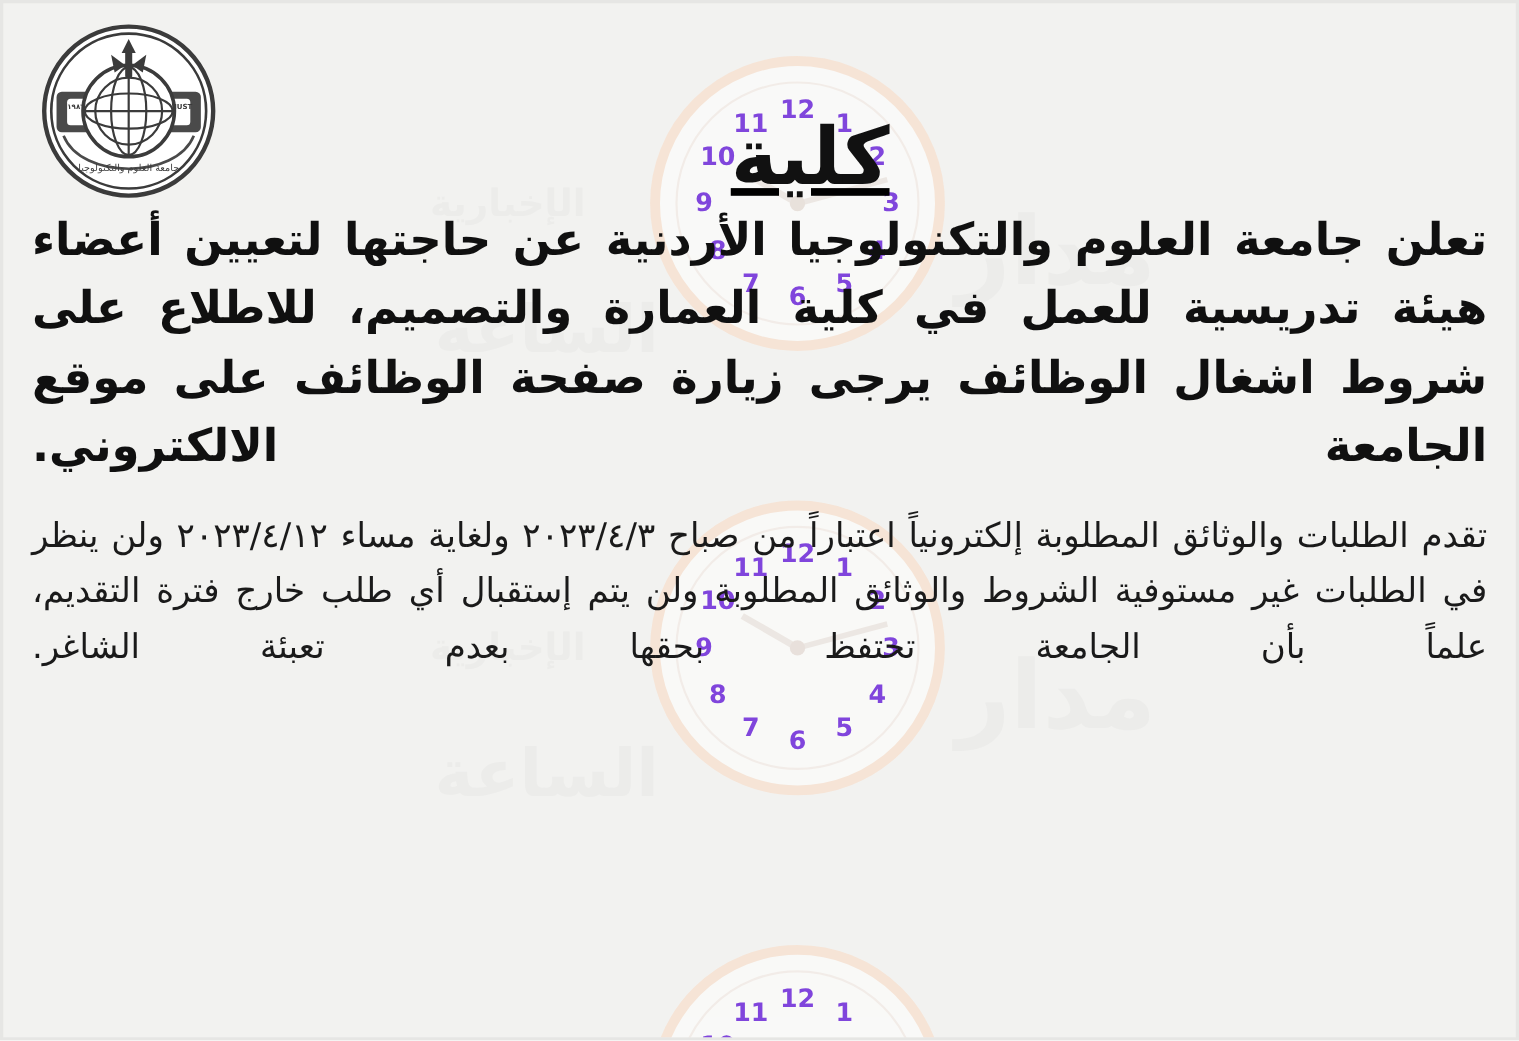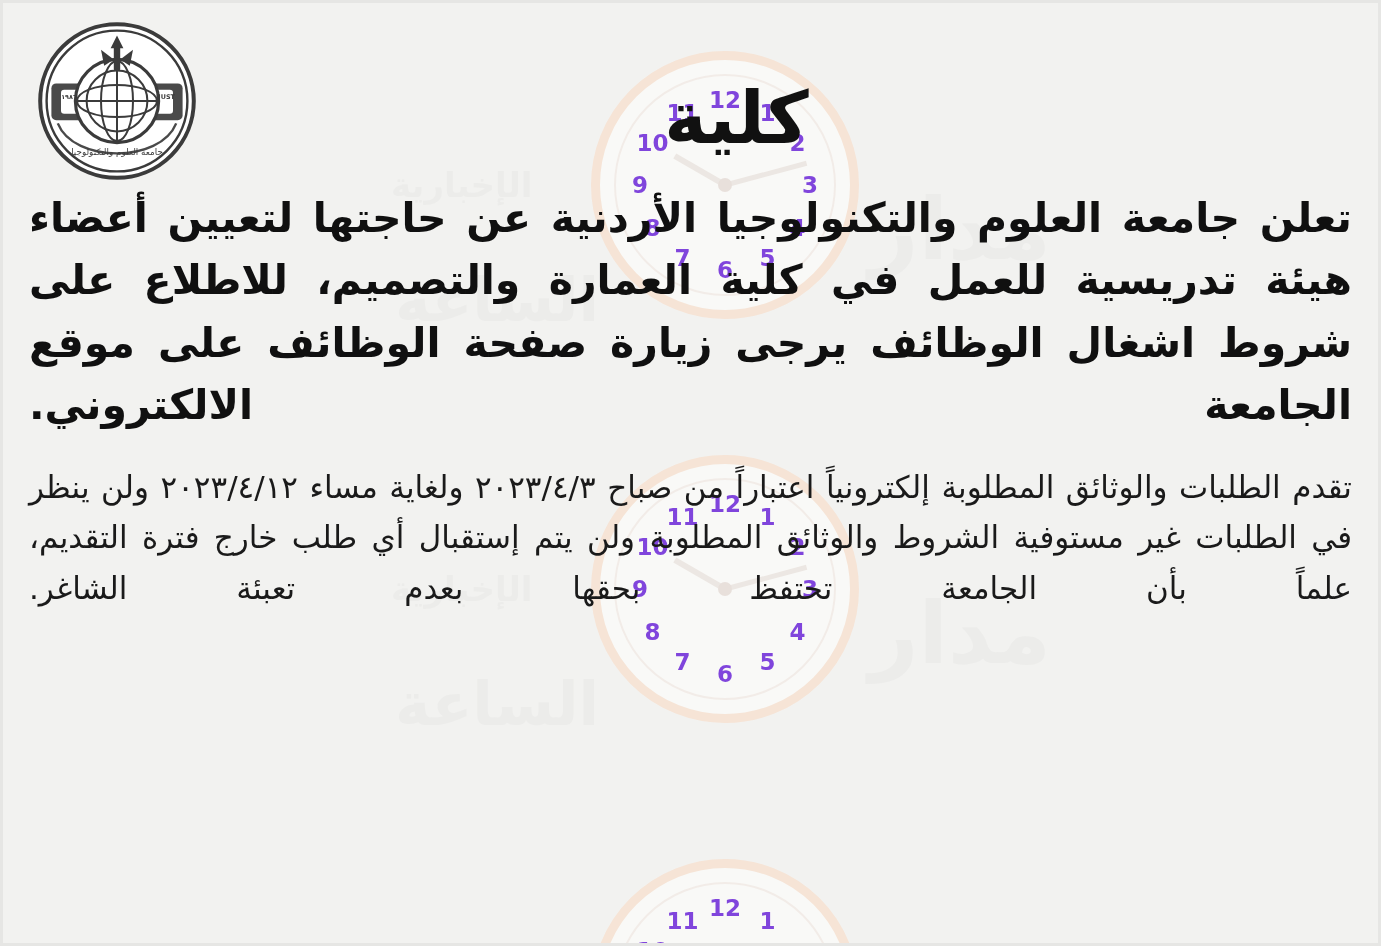--- a/index.html
+++ b/index.html
@@ -71,23 +71,24 @@
   .wm-saa { font-size: 60px; }
 
   
   .content {
     position: relative;
     z-index: 2;
     padding: 14px 22px 0 22px;
   }
   .logo-row {
     display: flex;
-    align-items: center;
+    align-items: flex-end;
     justify-content: flex-start;
     direction: ltr;
+    text-decoration: underline;
   }
   .logo {
     width: 160px;
     height: 160px;
     flex: 0 0 auto;
     margin-left: 12px;
     margin-top: 4px;
   }
   .headline {
     flex: 1 1 auto;

